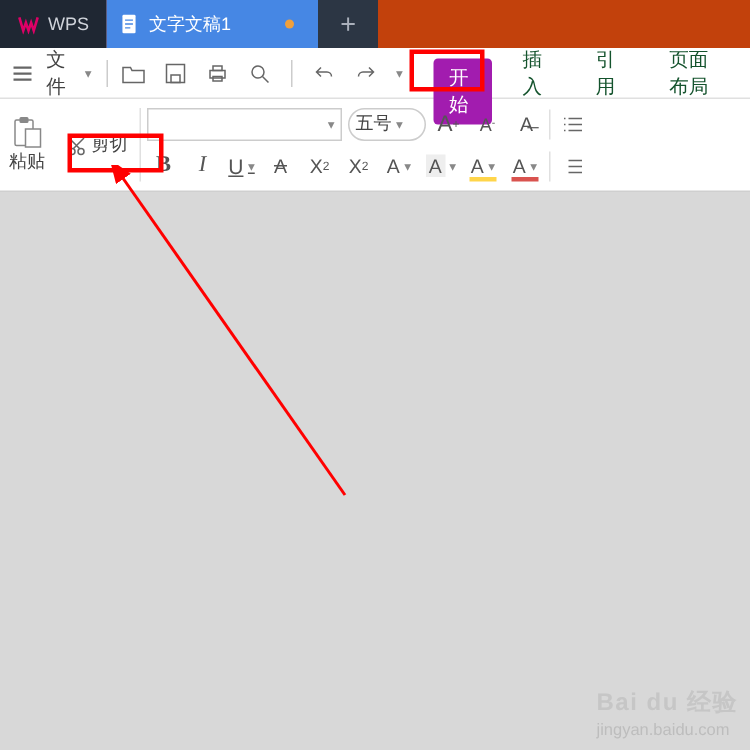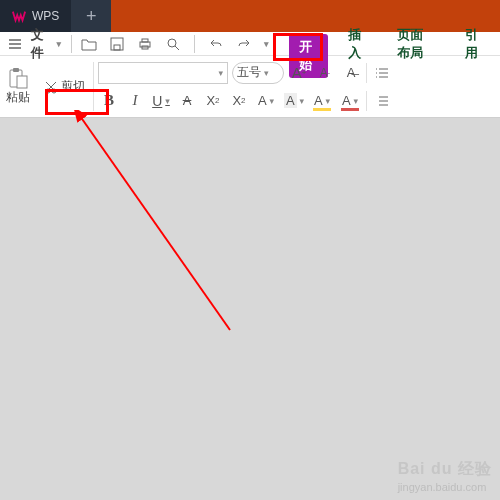--- a/index.html
+++ b/index.html
@@ -6,21 +6,21 @@
   body { width: 500px; height: 500px; background: #d8d8d8; position: relative; overflow: hidden; }
 
   .titlebar { height: 32px; background: #c2410c; display: flex; align-items: center; color: #cfd3da; font-size: 12px; }
   .wps-logo { display: flex; align-items: center; padding: 0 12px; height: 100%; background: #1f2733; gap: 6px; }
   .wps-logo svg { width: 14px; height: 14px; }
   .tab { display: flex; align-items: center; height: 100%; background: #4687e4; color: #fff; padding: 0 16px 0 8px; gap: 6px; position: relative; }
   .tab-dot { width: 6px; height: 6px; border-radius: 50%; background: #f0a03c; margin-left: 30px; }
   .newtab { width: 40px; height: 100%; display: flex; align-items: center; justify-content: center; background: #2c3644; }
   .newtab-plus { color: #aab0bb; font-size: 18px; line-height: 1; }
 
-  .menubar { height: 24px; background: #fff; display: flex; align-items: center; padding: 0 6px; gap: 2px; border-bottom: 1px solid #e0e0e0; font-size: 13px; color: #444; font-weight: bold; }
+  .menubar { height: 34px; background: #fff; display: flex; align-items: center; padding: 0 6px; gap: 2px; border-bottom: 1px solid #e0e0e0; font-size: 13px; color: #444; }
   .ham, .qicon, .undo, .redo, .dropcaret { width: 22px; height: 22px; display: flex; align-items: center; justify-content: center; color: #666; }
   .filemenu { display: flex; align-items: center; gap: 2px; padding: 0 4px; }
   .sep { width: 1px; height: 18px; background: #ccc; margin: 0 4px; }
   .quick { display: flex; align-items: center; gap: 6px; }
   .menutabs { display: flex; align-items: center; gap: 10px; margin-left: 8px; }
   .mtab { padding: 4px 10px; color: #14532d; }
   .mtab-active { background: #a21caf; color: #fff; border-radius: 3px; margin-top: 24px; }
   .red-box1 { border: 3px solid #ff0000; position: absolute; left: 273px; top: 33px; width: 50px; height: 28px; pointer-events: none; }
 
   .ribbon { height: 62px; background: #fff; display: flex; align-items: stretch; border-bottom: 1px solid #cfcfcf; font-size: 12px; color: #444; }
@@ -55,20 +55,28 @@
 </head>
 <body>
 
 <div class="titlebar">
   <div class="wps-logo">
     <svg viewBox="0 0 16 16">
         <path d="M1 3 L4 13 L6 7 L8 13 L10 7 L12 13 L15 3" stroke="#d06" stroke-width="2" fill="none"></path>
       </svg>
     <span>WPS</span>
   </div>
+  <div class="tab">
+    <svg width="14" height="14" viewBox="0 0 16 16">
+        <rect x="3" y="1" width="10" height="14" rx="1" fill="#fff"></rect>
+        <path d="M5 5h6M5 8h6M5 11h4" stroke="#4687e4"></path>
+      </svg>
+    <span>文字文稿1</span>
+    <span class="tab-dot"></span>
+  </div>
   <div class="newtab">
     <span class="newtab-plus">+</span>
   </div>
 </div>
 
 <div class="menubar">
   <div class="ham">
     <svg width="14" height="14" viewBox="0 0 14 14">
         <path d="M1 3h12M1 7h12M1 11h12" stroke="#666" stroke-width="1.5"></path>
       </svg>
@@ -113,22 +121,22 @@
         <svg width="14" height="14" viewBox="0 0 14 14">
           <path d="M9 3l3 3-3 3M12 6H5a3 3 0 00-3 3" fill="none" stroke="#666"></path>
         </svg>
       </div>
     <span class="caret">▾</span>
   </div>
   <div class="sep"></div>
   <div class="menutabs">
     <div class="mtab mtab-active"><span>开始</span></div>
     <div class="mtab"><span>插入</span></div>
+    <div class="mtab"><span>引用</span></div>
     <div class="mtab"><span>页面布局</span></div>
-    <div class="mtab"><span>引用</span></div>
   </div>
 </div>
 <div class="red-box1"></div>
 
 <div class="ribbon">
   <div class="pastebig">
     <svg viewBox="0 0 20 22">
         <rect x="2" y="3" width="12" height="17" rx="1" fill="none" stroke="#888"></rect>
         <rect x="5" y="1" width="6" height="4" rx="1" fill="#888"></rect>
         <rect x="9" y="9" width="10" height="12" fill="#fff" stroke="#888"></rect>

